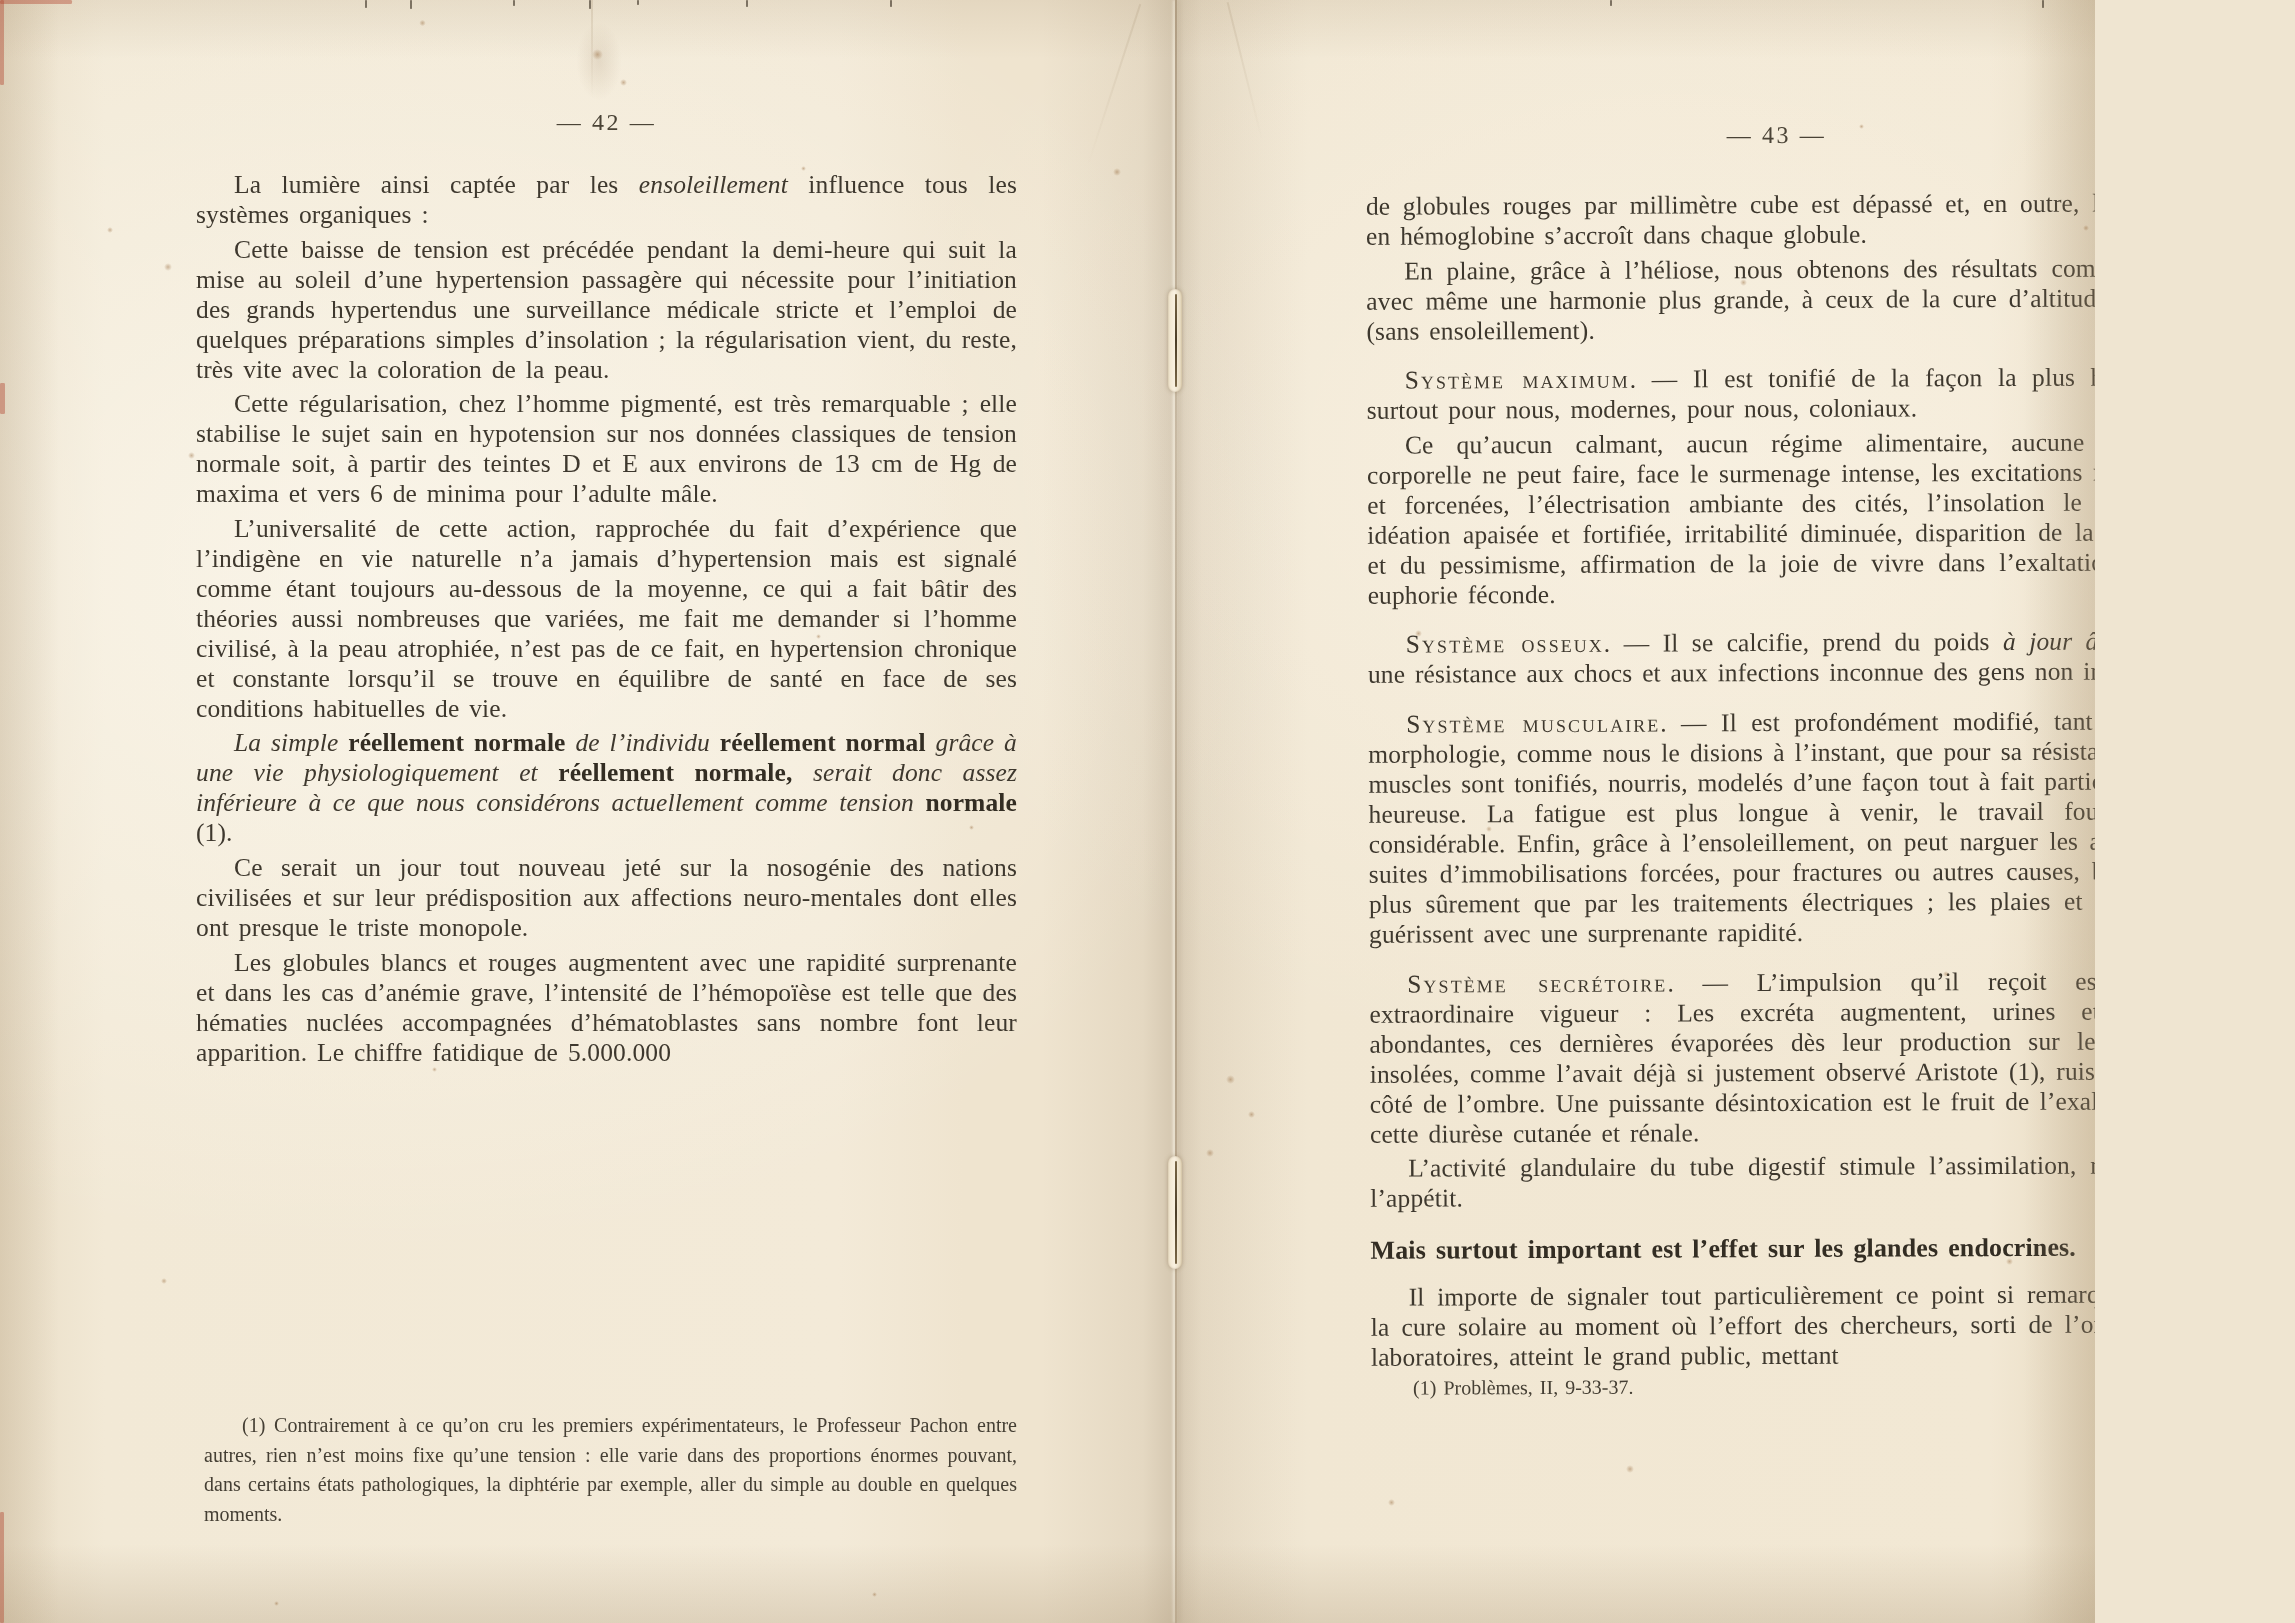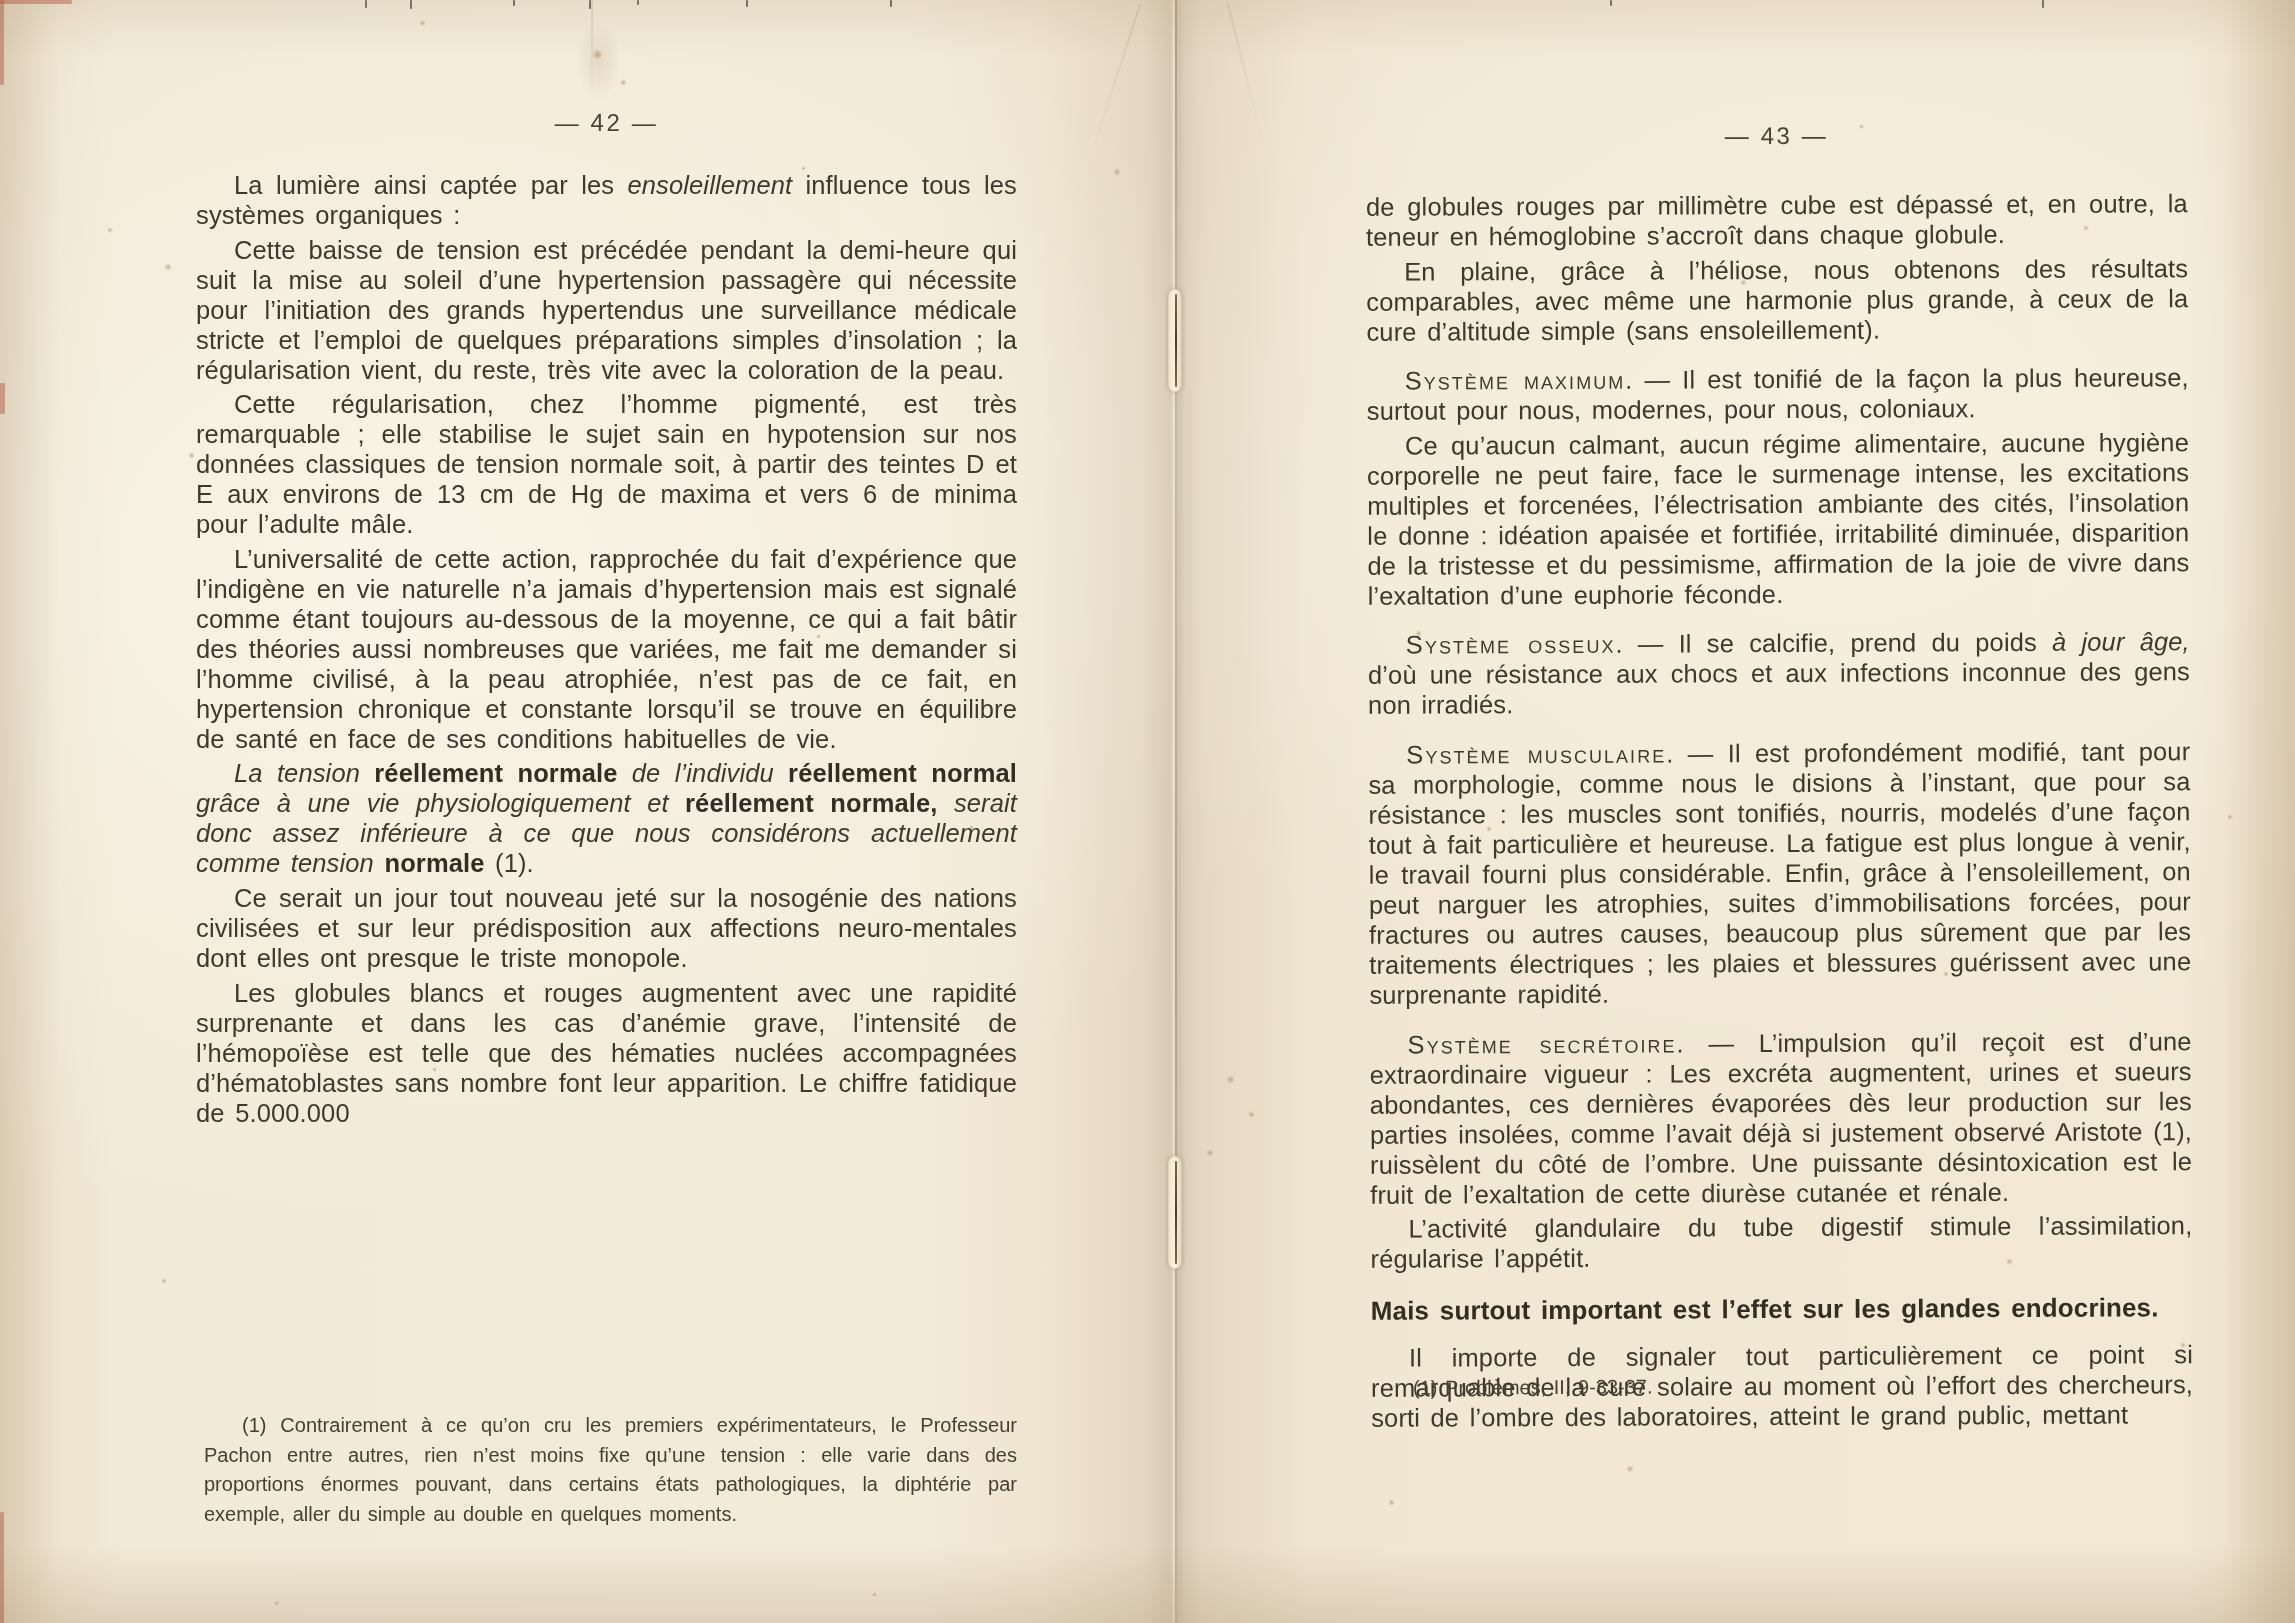--- a/index.html
+++ b/index.html
@@ -1,25 +1,25 @@
 <!DOCTYPE html>
 <html style="font-size:10.5px"><head>
 <meta charset="utf-8">
 <style>
   html,body{margin:0;padding:0;}
   body{width:2295px;height:1623px;background:#efe5d1;}
 
   .scan{
-    position:relative;width:2295px;height:1623px;overflow:hidden;
+    position:relative;width:2095px;height:1623px;overflow:hidden;
     background:
       radial-gradient(ellipse 1505px 1113px at 18% 35%, rgba(255,253,246,0.55), rgba(255,253,246,0) 62%),
       radial-gradient(ellipse 1375px 1047px at 80% 28%, rgba(255,250,240,0.45), rgba(255,250,240,0) 60%),
       linear-gradient(90deg,#e9ddc6 0%,#f2e9d6 5%,#f3ead8 40%,#efe4cf 46%,#efe4cf 56%,#f1e7d3 62%,#f2e8d4 95%,#e7dac1 100%),
       #f0e6d2;
-    font-family:Liberation Sans, sans-serif;
+    font-family:Liberation Serif, serif;
     color:#3e382e;
   }
 
   
   .gutter-shadow{position:absolute;left:1041px;top:0;width:268px;height:100%;
     background:linear-gradient(90deg, rgba(120,95,62,0) 0%, rgba(120,95,62,0.09) 38%,
       rgba(108,84,54,0.20) 49.5%, rgba(120,95,62,0.09) 60%, rgba(120,95,62,0) 100%);}
   .gutter-crease{position:absolute;left:1175px;top:0;width:2px;height:100%;
     background:linear-gradient(180deg, rgba(125,100,70,0.45), rgba(125,100,70,0.18) 28%,
       rgba(125,100,70,0.40) 58%, rgba(125,100,70,0.22) 100%);
@@ -96,21 +96,21 @@
   <div class="staple staple-top"></div>
   <div class="staple staple-bottom"></div>
 
   <div class="page page-left">
     <div class="pageno">— 42 —</div>
     <div class="body-text">
         <p class="para indent"><span>La lumière ainsi captée par les </span><em>ensoleillement</em><span> influence tous les systèmes organiques :</span></p>
         <p class="para indent"><span>Cette baisse de tension est précédée pendant la demi-heure qui suit la mise au soleil d’une hypertension passagère qui nécessite pour l’initiation des grands hypertendus une surveillance médicale stricte et l’emploi de quelques préparations simples d’insolation ; la régularisation vient, du reste, très vite avec la coloration de la peau.</span></p>
         <p class="para indent"><span>Cette régularisation, chez l’homme pigmenté, est très remarquable ; elle stabilise le sujet sain en hypotension sur nos données classiques de tension normale soit, à partir des teintes D et E aux environs de 13 cm de Hg de maxima et vers 6 de minima pour l’adulte mâle.</span></p>
         <p class="para indent"><span>L’universalité de cette action, rapprochée du fait d’expérience que l’indigène en vie naturelle n’a jamais d’hypertension mais est signalé comme étant toujours au-dessous de la moyenne, ce qui a fait bâtir des théories aussi nombreuses que variées, me fait me demander si l’homme civilisé, à la peau atrophiée, n’est pas de ce fait, en hypertension chronique et constante lorsqu’il se trouve en équilibre de santé en face de ses conditions habituelles de vie.</span></p>
-        <p class="para indent"><em>La tension </em><strong>réellement normale </strong><em>de l’individu </em><strong>réellement normal </strong><em>grâce à une vie physiologiquement et </em><strong>réellement normale, </strong><em>serait donc assez inférieure à ce que nous considérons actuellement comme tension </em><strong>normale </strong><span>(1).</span></p>
+        <p class="para indent"><em>La simple </em><strong>réellement normale </strong><em>de l’individu </em><strong>réellement normal </strong><em>grâce à une vie physiologiquement et </em><strong>réellement normale, </strong><em>serait donc assez inférieure à ce que nous considérons actuellement comme tension </em><strong>normale </strong><span>(1).</span></p>
         <p class="para indent"><span>Ce serait un jour tout nouveau jeté sur la nosogénie des nations civilisées et sur leur prédisposition aux affections neuro-mentales dont elles ont presque le triste monopole.</span></p>
         <p class="para indent"><span>Les globules blancs et rouges augmentent avec une rapidité surprenante et dans les cas d’anémie grave, l’intensité de l’hémopoïèse est telle que des hématies nuclées accompagnées d’hématoblastes sans nombre font leur apparition. Le chiffre fatidique de 5.000.000</span></p>
       </div>
     <div class="footnote footnote-left"><span>(1) Contrairement à ce qu’on cru les premiers expérimentateurs, le Professeur Pachon entre autres, rien n’est moins fixe qu’une tension : elle varie dans des proportions énormes pouvant, dans certains états pathologiques, la diphtérie par exemple, aller du simple au double en quelques moments.</span></div>
   </div>
 
   <div class="page page-right">
     <div class="pageno">— 43 —</div>
     <div class="body-text">
         <p class="para plain"><span>de globules rouges par millimètre cube est dépassé et, en outre, la teneur en hémoglobine s’accroît dans chaque globule.</span></p>

